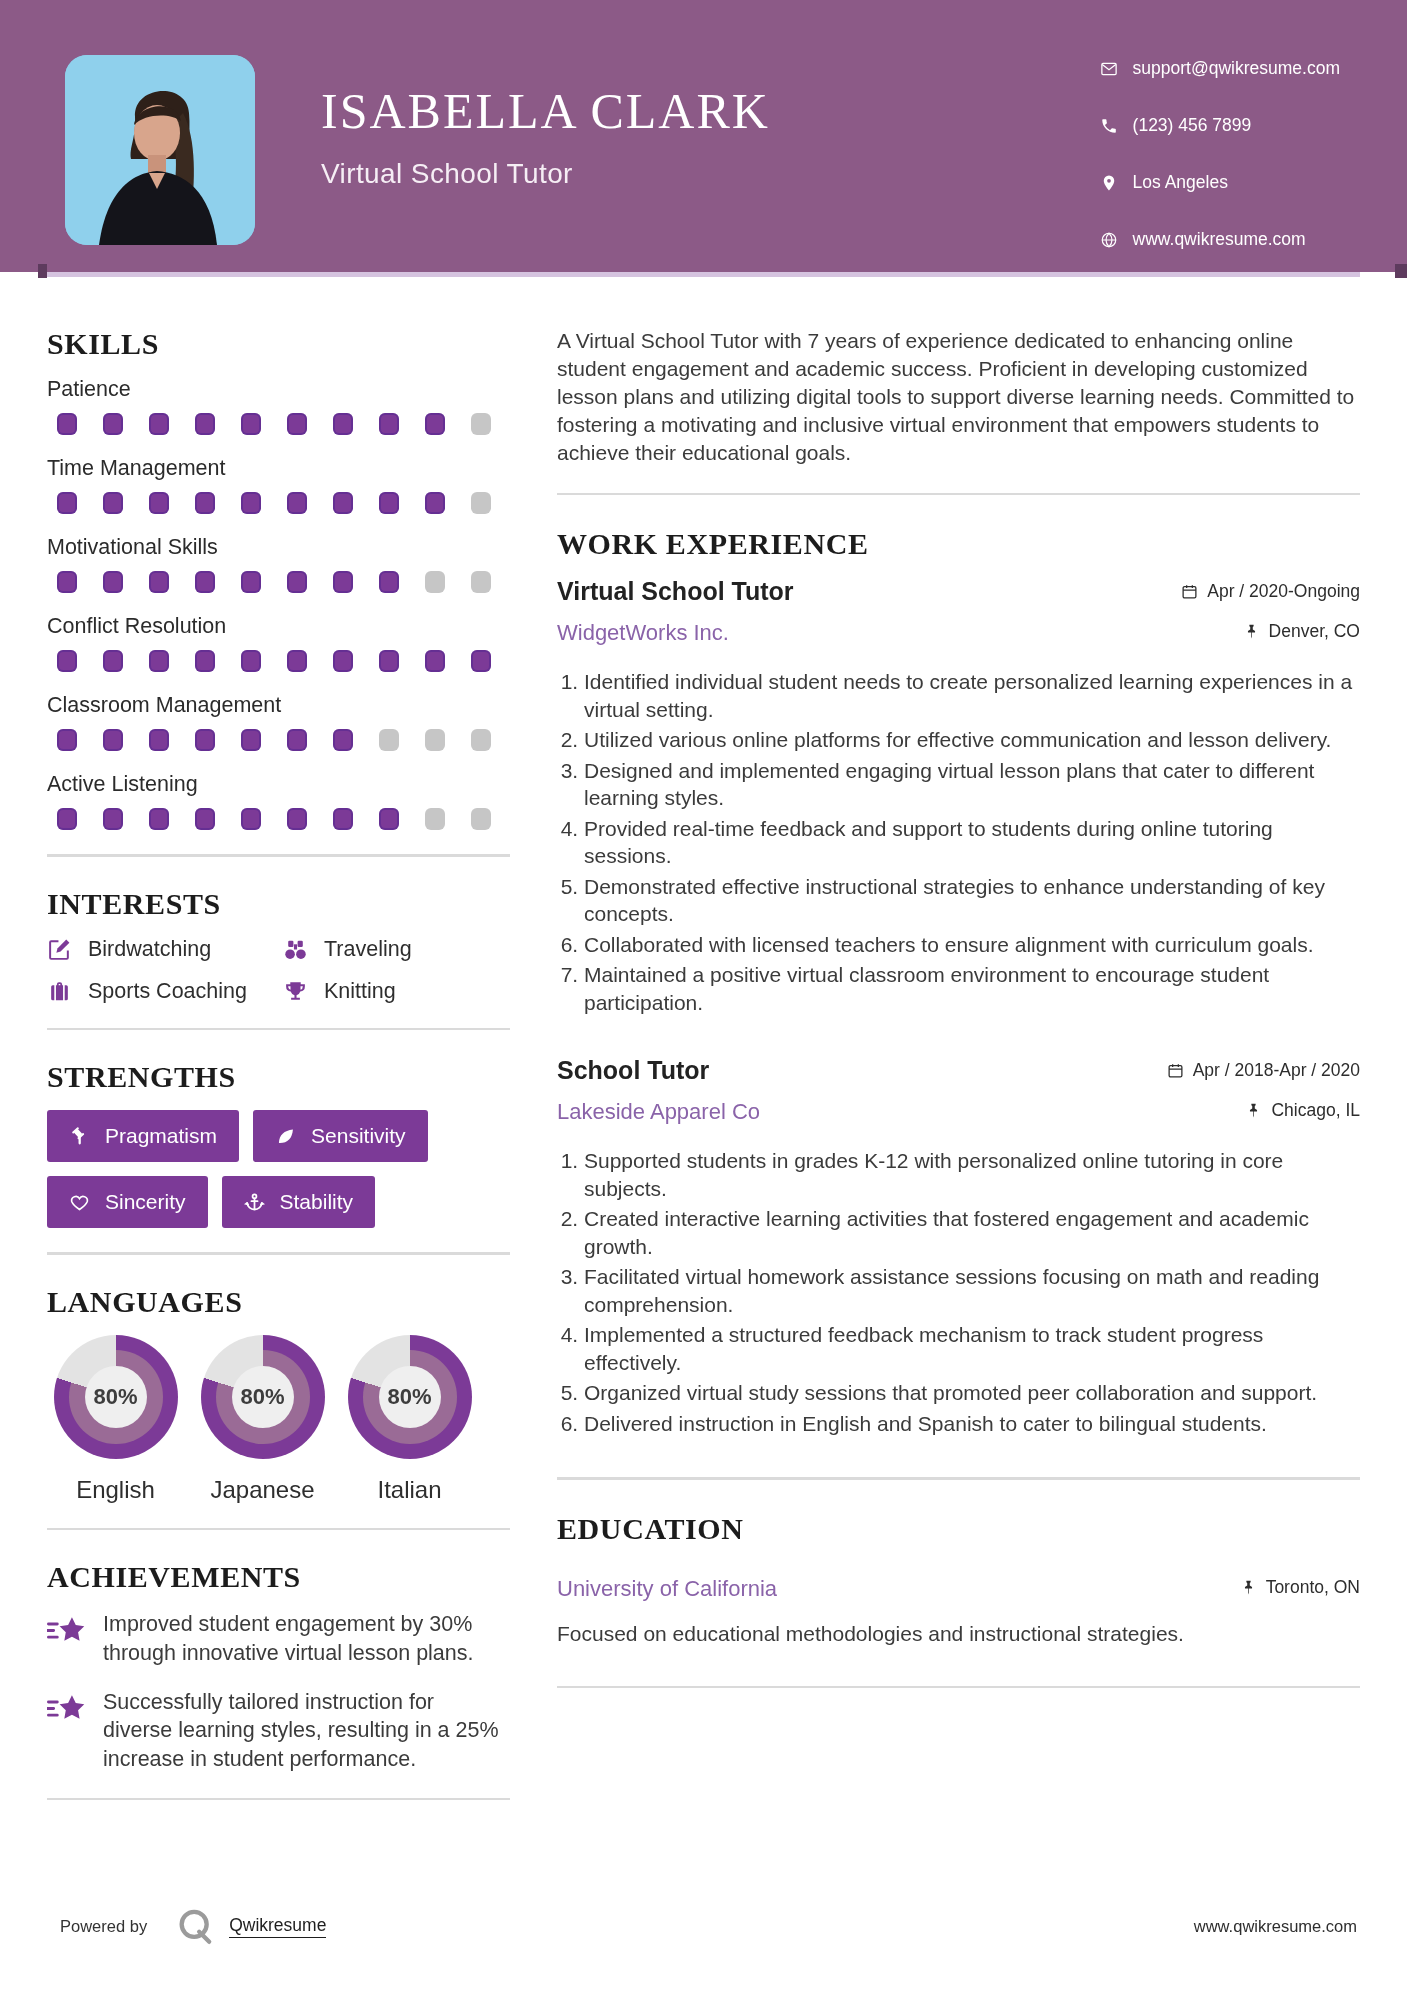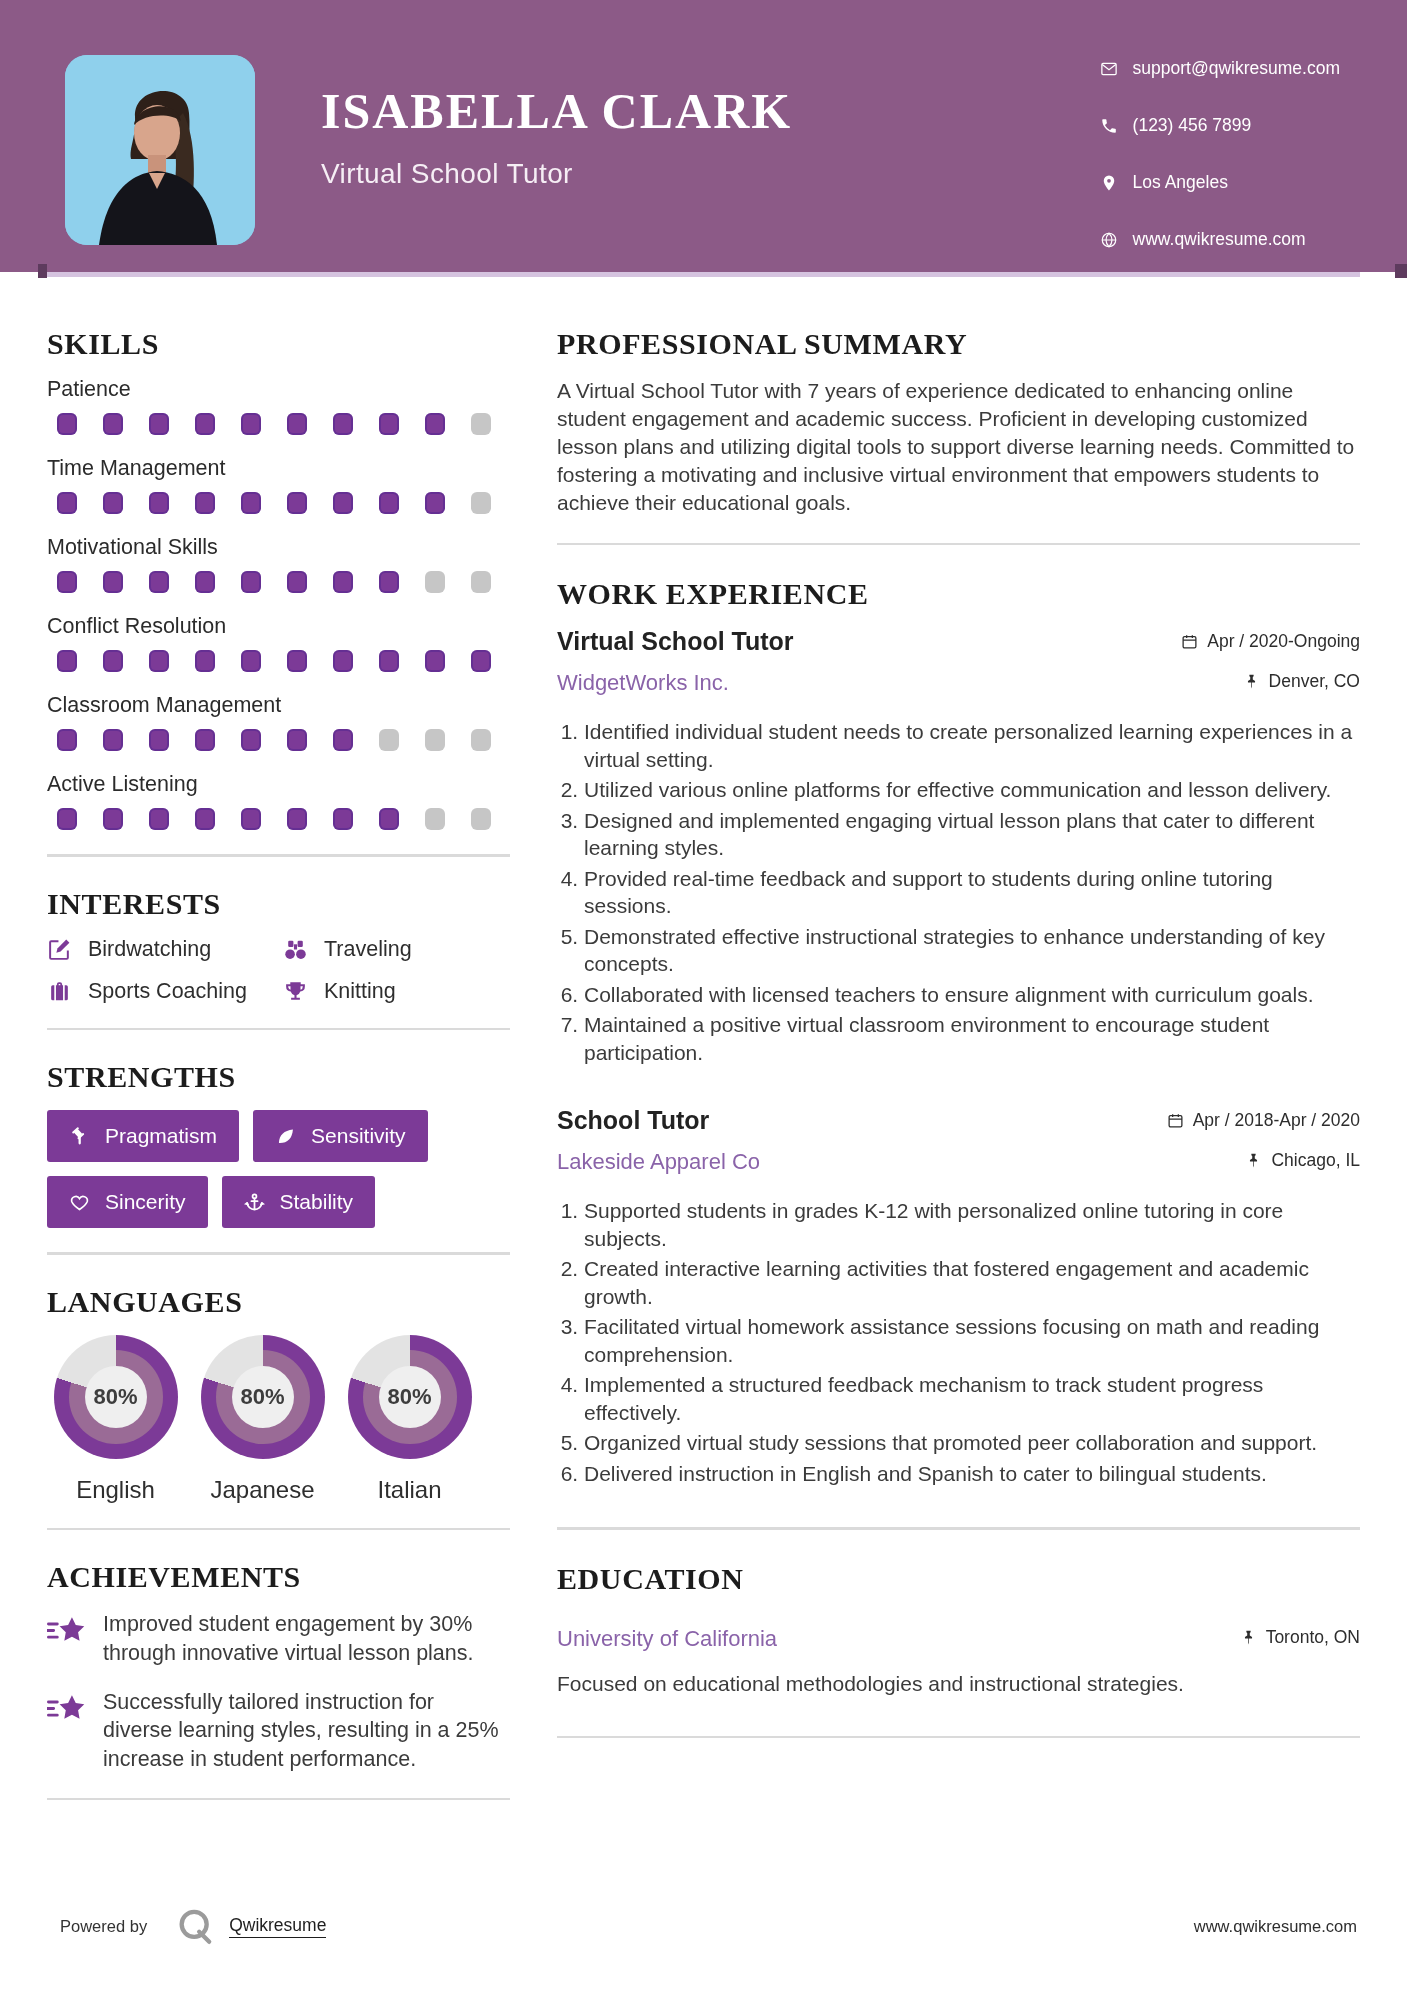--- a/index.html
+++ b/index.html
@@ -7,21 +7,21 @@
         font-family:"Liberation Sans","DejaVu Sans",sans-serif;color:#3b3b3b;}
 
   
   .header{position:absolute;left:0;top:0;width:100%;height:272px;background:var(--header-bg,#8c5a87);}
   .header-underline{position:absolute;left:47px;top:272px;width:1313px;height:5px;background:var(--underline,#d5c3df);}
   .notch{position:absolute;top:264px;height:14px;background:var(--notch,#5e3b5e);}
   .notch.l{left:38px;width:9px;} .notch.r{right:0;width:12px;}
   .photo{position:absolute;left:65px;top:55px;width:190px;height:190px;border-radius:22px;overflow:hidden;background:var(--photo-bg,#8fd0ec);}
   .photo svg{display:block;width:100%;height:100%;}
   .id-block{position:absolute;left:321px;top:86px;color:#fff;}
-  .person-name{font-family:"Liberation Serif","DejaVu Serif",serif;font-weight:700;font-size:50px;letter-spacing:2px;line-height:1;}
+  .person-name{font-family:"Liberation Serif","DejaVu Serif",serif;font-weight:400;font-size:50px;letter-spacing:2px;line-height:1;}
   .person-title{margin-top:22px;font-size:28px;font-weight:400;color:#f6eef5;letter-spacing:.4px;}
   .contacts{position:absolute;right:67px;top:58px;display:flex;flex-direction:column;gap:36px;}
   .contact-row{display:flex;align-items:center;gap:15px;color:#fff;font-size:17.5px;}
   .contact-row .ico{width:18px;height:18px;flex:0 0 18px;display:inline-flex;}
   .ico svg{width:100%;height:100%;}
 
   
   .columns{position:absolute;left:47px;top:277px;width:1313px;display:flex;}
   .sidebar{width:463px;flex:0 0 463px;margin-right:47px;padding-top:50px;}
   .main{flex:1;min-width:0;padding-top:50px;}
@@ -366,21 +366,20 @@
       </svg>
     </span>
     <div class="ach-text">Successfully tailored instruction for diverse learning styles, resulting in a 25% increase in student performance.</div>
   </div>
         </div>
       <hr class="divider">
     </aside>
 
     <main class="main">
 
-      <h2 class="sec-h">PROFESSIONAL SUMMARY</h2>
       <p class="summary">A Virtual School Tutor with 7 years of experience dedicated to enhancing online student engagement and academic success. Proficient in developing customized lesson plans and utilizing digital tools to support diverse learning needs. Committed to fostering a motivating and inclusive virtual environment that empowers students to achieve their educational goals.</p>
       <hr class="divider">
 
       <h2 class="sec-h">WORK EXPERIENCE</h2>
       <div id="jobs-mount">
           <div class="job">
     <div class="job-head">
       <span class="job-title">Virtual School Tutor</span>
       <span class="meta">
         <span class="ico"><svg viewBox="0 0 24 24" fill="none" stroke="currentColor" stroke-width="1.8">

